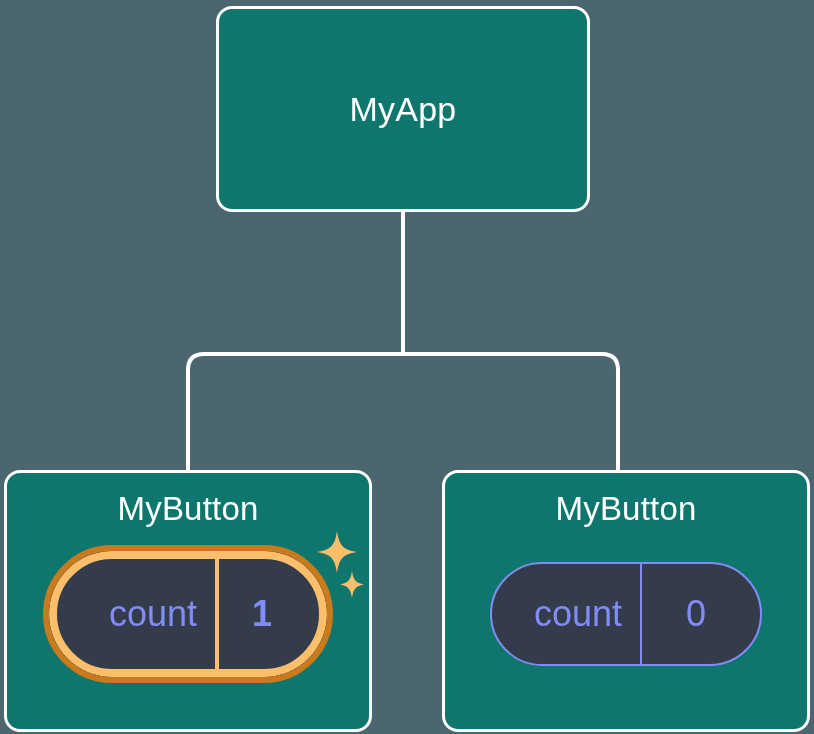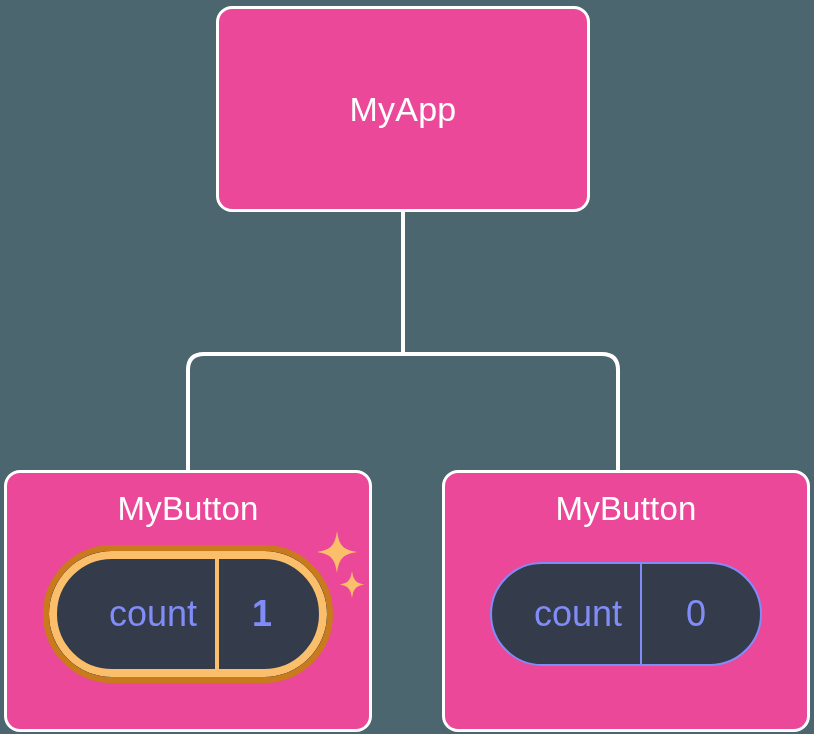--- a/index.html
+++ b/index.html
@@ -30,21 +30,21 @@
     top: 0;
     width: 814px;
     height: 734px;
     z-index: 1;
   }
 
   
   .node {
     position: absolute;
     box-sizing: border-box;
-    background: #ec4899;
+    background: #0f766e;
     border: 3px solid #ffffff;
     border-radius: 16px;
     z-index: 2;
     display: flex;
     flex-direction: column;
     align-items: center;
   }
 
   .node-root {
     left: 216px;

